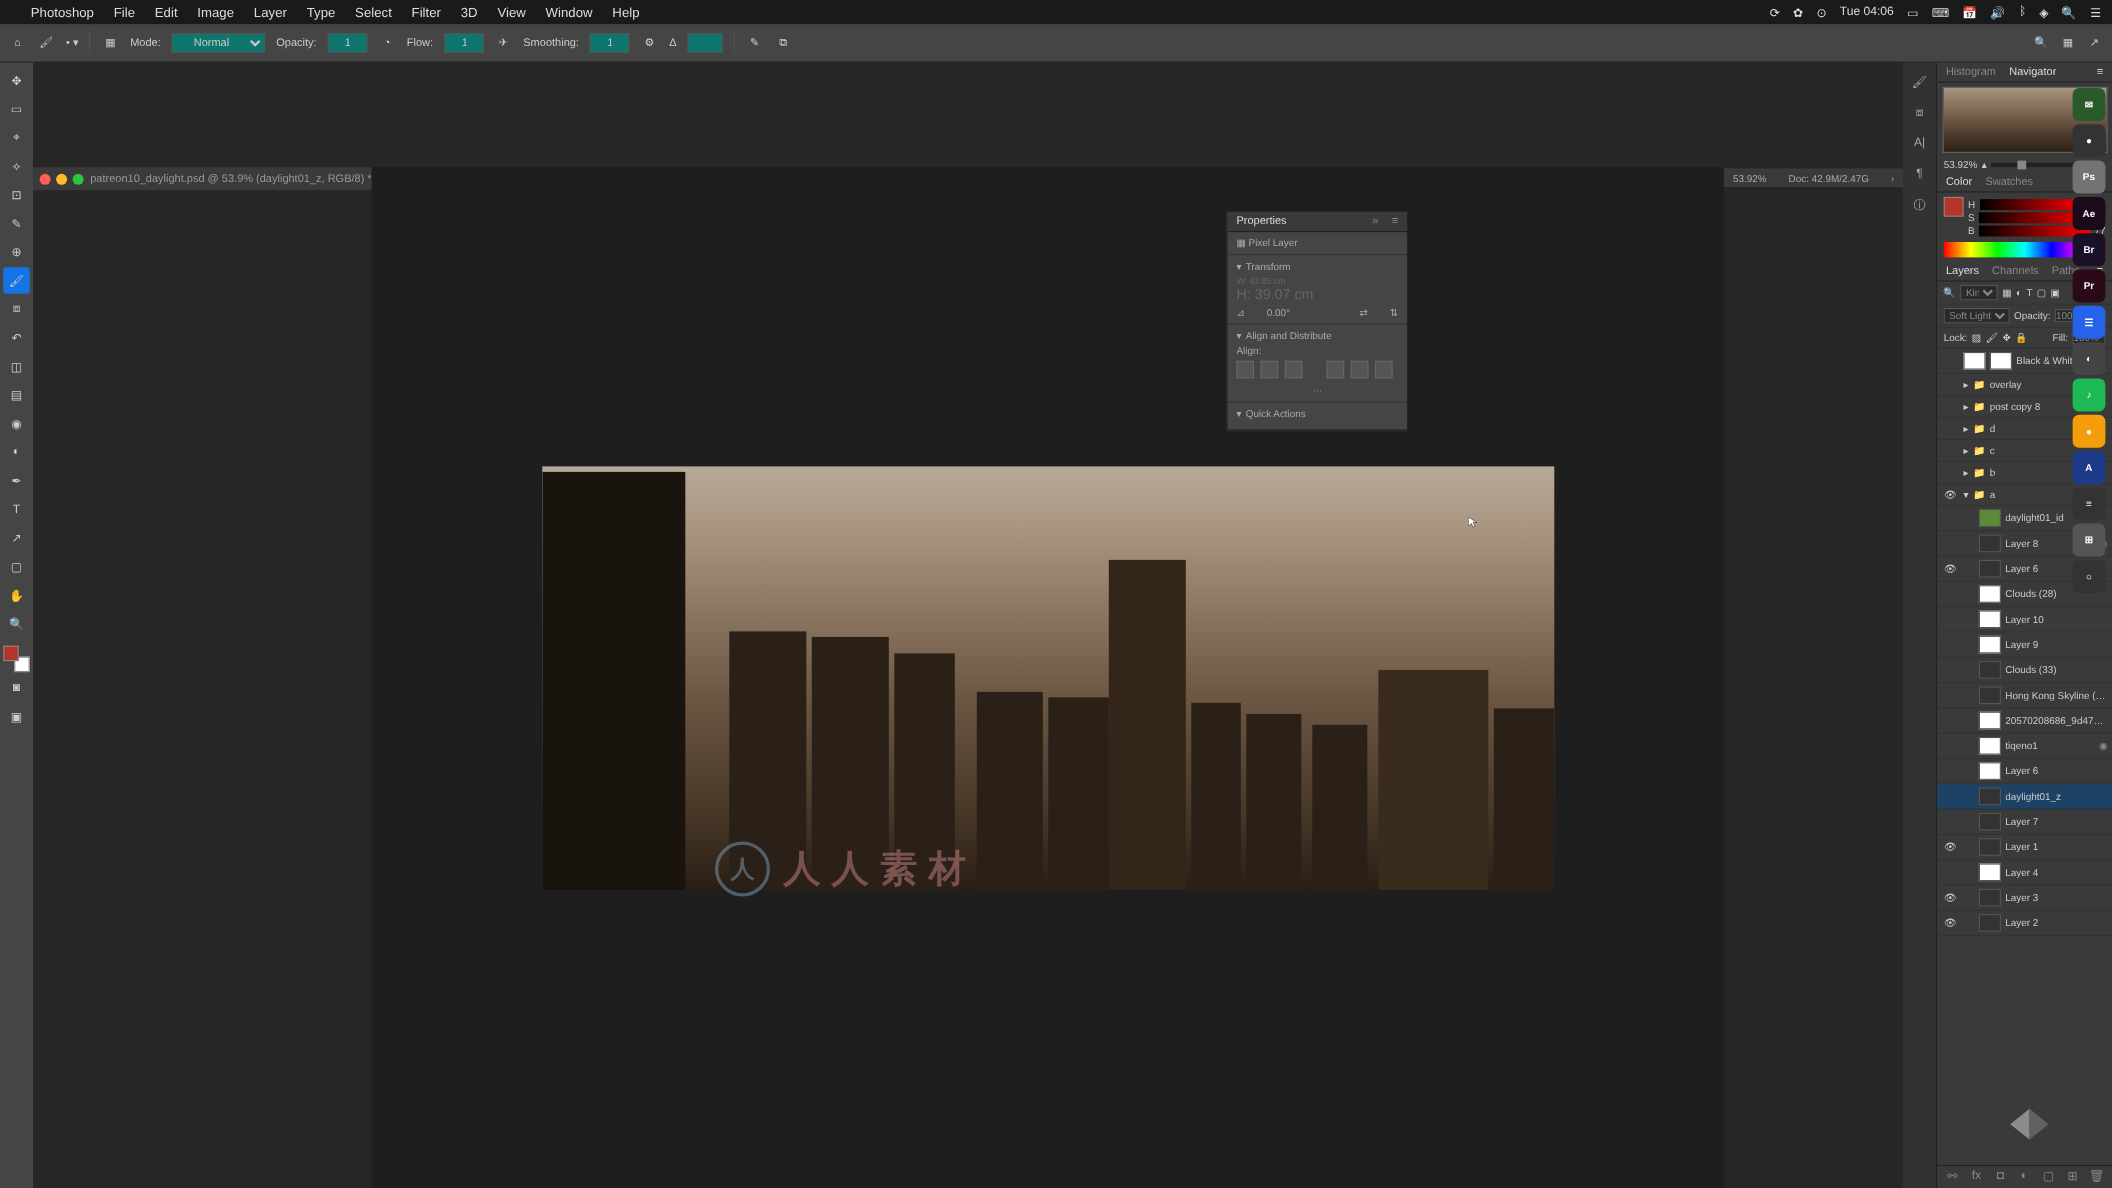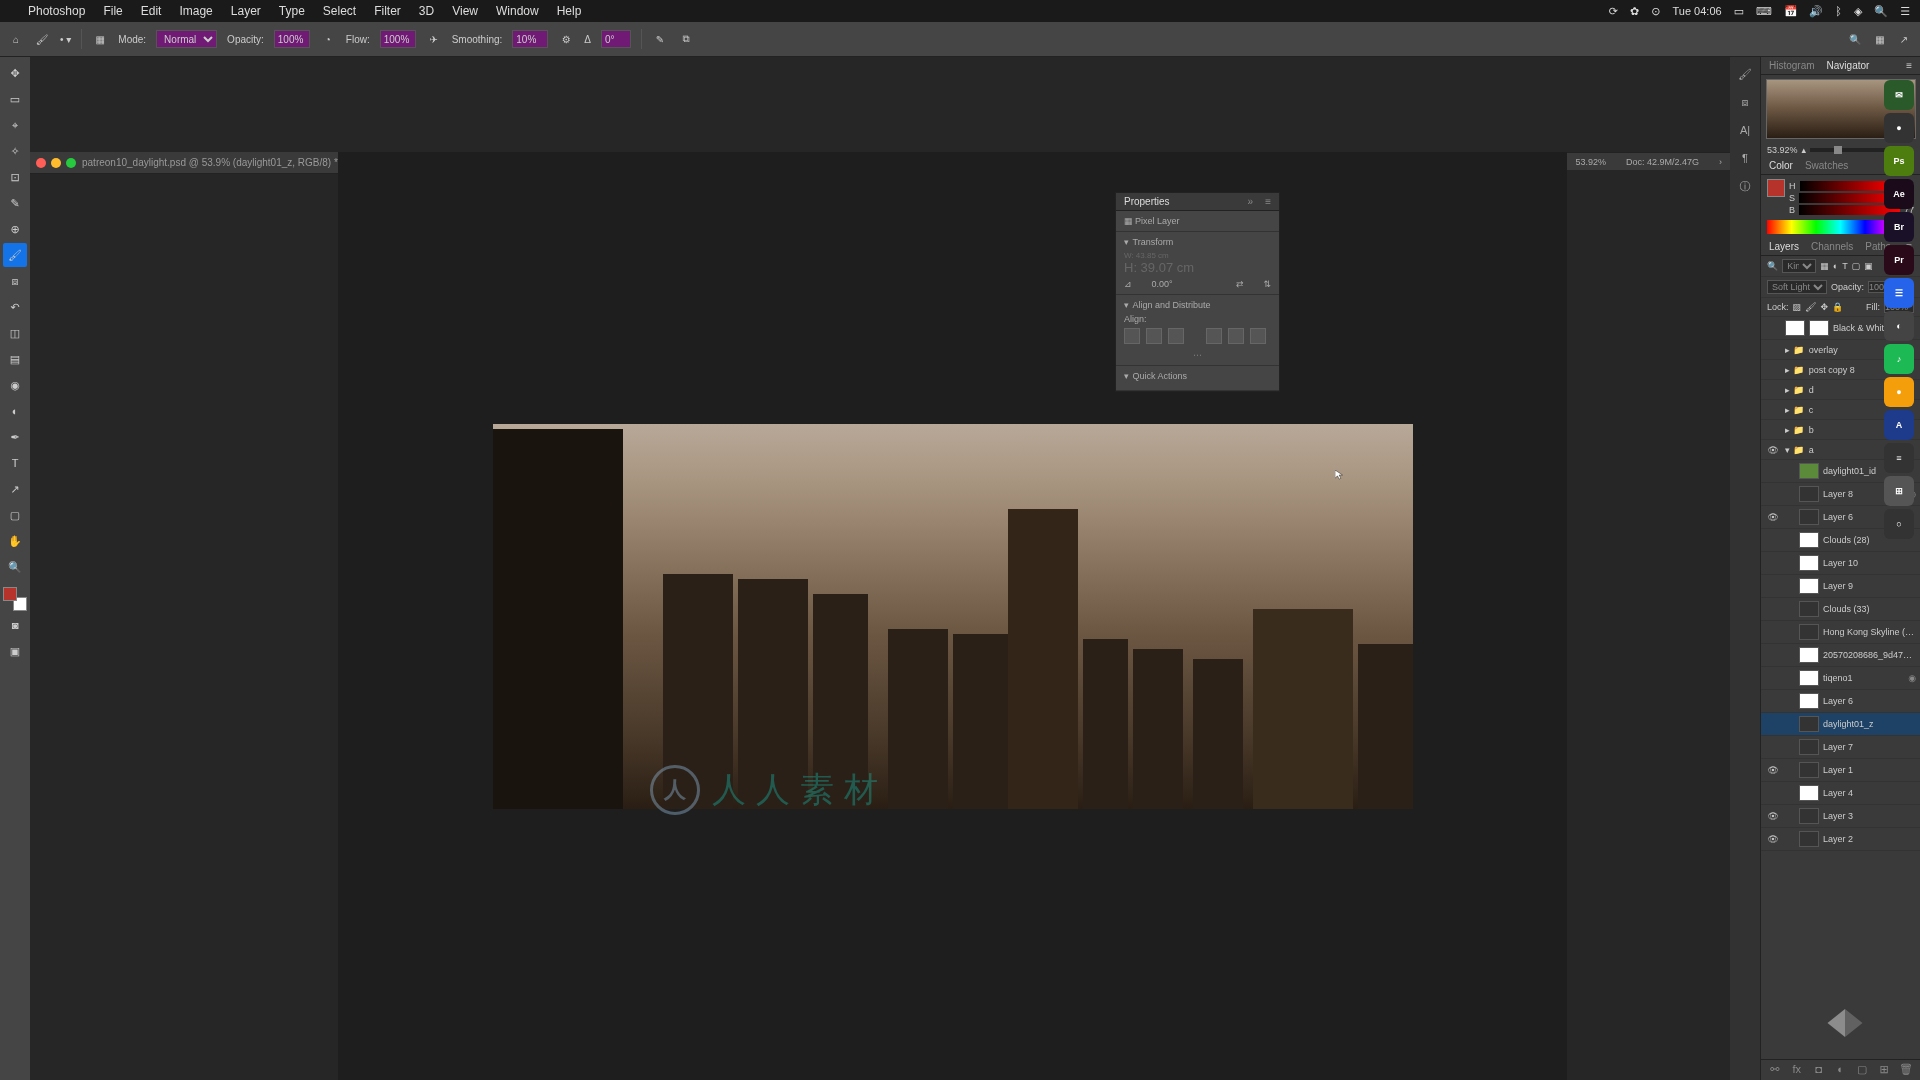--- a/index.html
+++ b/index.html
@@ -3,21 +3,21 @@
 <meta charset="utf-8">
 <style>
 *{margin:0;padding:0;box-sizing:border-box;font-family:-apple-system,BlinkMacSystemFont,"Segoe UI",Arial,sans-serif;user-select:none}
 body{background:#323232;width:1920px;height:1080px;overflow:hidden;color:#ccc;font-size:11px}
 .menubar{height:22px;background:#1a1a1a;display:flex;align-items:center;padding:0 10px;gap:18px;color:#ddd;font-size:12px}
 .menubar .apple{font-size:14px}
 .menubar-right{margin-left:auto;display:flex;gap:12px;align-items:center;font-size:11px}
 .menubar-right span{display:inline-block}
 .optbar{height:35px;background:#454545;border-bottom:1px solid #222;display:flex;align-items:center;padding:0 8px;gap:10px;font-size:10px;color:#ccc}
 .optbar .ico{width:16px;height:16px;display:inline-flex;align-items:center;justify-content:center}
-.optbar select,.optbar input{background:#701a75;border:1px solid #555;color:#ccc;font-size:10px;padding:1px 3px;height:18px}
+.optbar select,.optbar input{background:#0f766e;border:1px solid #555;color:#ccc;font-size:10px;padding:1px 15px;height:18px}
 .optbar .sep{width:1px;height:20px;background:#555}
 .main{display:flex;height:calc(1080px - 57px)}
 .toolcol{width:30px;background:#454545;display:flex;flex-direction:column;align-items:center;padding-top:4px;gap:2px}
 .tool{width:24px;height:24px;display:flex;align-items:center;justify-content:center;color:#ccc;border-radius:2px}
 .tool.active{background:#1473e6}
 .swatch{margin-top:6px;position:relative;width:24px;height:24px}
 .swatch .fg{position:absolute;width:14px;height:14px;background:#b5332a;border:1px solid #888;top:0;left:0}
 .swatch .bg{position:absolute;width:14px;height:14px;background:#fff;border:1px solid #888;bottom:0;right:0}
 .docarea{flex:1;background:#262626;position:relative;display:flex;flex-direction:column}
 .pad{height:95px}
@@ -72,21 +72,21 @@
 .layctrl{padding:3px 6px;display:flex;gap:4px;align-items:center;font-size:9px;border-bottom:1px solid #333}
 .layctrl select,.layctrl input{background:#2a2a2a;border:1px solid #555;color:#888;font-size:9px}
 .layfoot{display:flex;justify-content:space-around;padding:3px;border-top:1px solid #222}
 .layfoot span{width:14px;height:14px;color:#888;font-size:11px;text-align:center}
 .dock{position:fixed;right:2px;top:80px;width:34px;display:flex;flex-direction:column;gap:3px}
 .dock .dapp{width:30px;height:30px;border-radius:6px;display:flex;align-items:center;justify-content:center;font-size:9px;font-weight:bold;color:#fff}
 .proppanel{position:absolute;left:1085px;top:135px;width:165px;background:#454545;border:1px solid #222;z-index:10}
 .pcursor{position:absolute;left:1335px;top:470px;width:10px;height:10px;pointer-events:none;z-index:50}
 .watermark-logo{position:absolute;left:650px;top:765px;display:flex;align-items:center;gap:12px;opacity:.38;z-index:5}
 .watermark-logo .circ{width:50px;height:50px;border:3px solid #9ac3e6;border-radius:50%;display:flex;align-items:center;justify-content:center;color:#9ac3e6;font-size:22px;font-weight:bold}
-.watermark-logo .txt{font-size:34px;color:#14b8a6;letter-spacing:10px;font-weight:400}
+.watermark-logo .txt{font-size:34px;color:#fca5a5;letter-spacing:10px;font-weight:700}
 .watermark-diamond{position:absolute;right:40px;bottom:30px;opacity:.5;z-index:5}
 .watermark-diamond svg{width:70px;height:50px}
 </style>
 </head>
 <body>
 
 <div class="menubar">
   <span class="apple"></span>
   <span>Photoshop</span>
   <span>File</span>
@@ -497,21 +497,21 @@
       <span>▢</span>
       <span>⊞</span>
       <span>🗑</span>
     </div>
   </div>
 </div>
 
 <div class="dock" id="dock">
     <div class="dapp" style="background: rgb(42, 90, 42);">✉</div>
     <div class="dapp" style="background: rgb(51, 51, 51);">●</div>
-    <div class="dapp" style="background: #4d7c0f;">Ps</div>
+    <div class="dapp" style="background: #737373;">Ps</div>
     <div class="dapp" style="background: rgb(26, 10, 26);">Ae</div>
     <div class="dapp" style="background: rgb(26, 16, 40);">Br</div>
     <div class="dapp" style="background: rgb(42, 10, 24);">Pr</div>
     <div class="dapp" style="background: rgb(37, 99, 235);">☰</div>
     <div class="dapp" style="background: rgb(68, 68, 68);">◐</div>
     <div class="dapp" style="background: rgb(29, 185, 84);">♪</div>
     <div class="dapp" style="background: rgb(245, 158, 11);">●</div>
     <div class="dapp" style="background: rgb(30, 58, 138);">A</div>
     <div class="dapp" style="background: rgb(51, 51, 51);">≡</div>
     <div class="dapp" style="background: rgb(85, 85, 85);">⊞</div>

